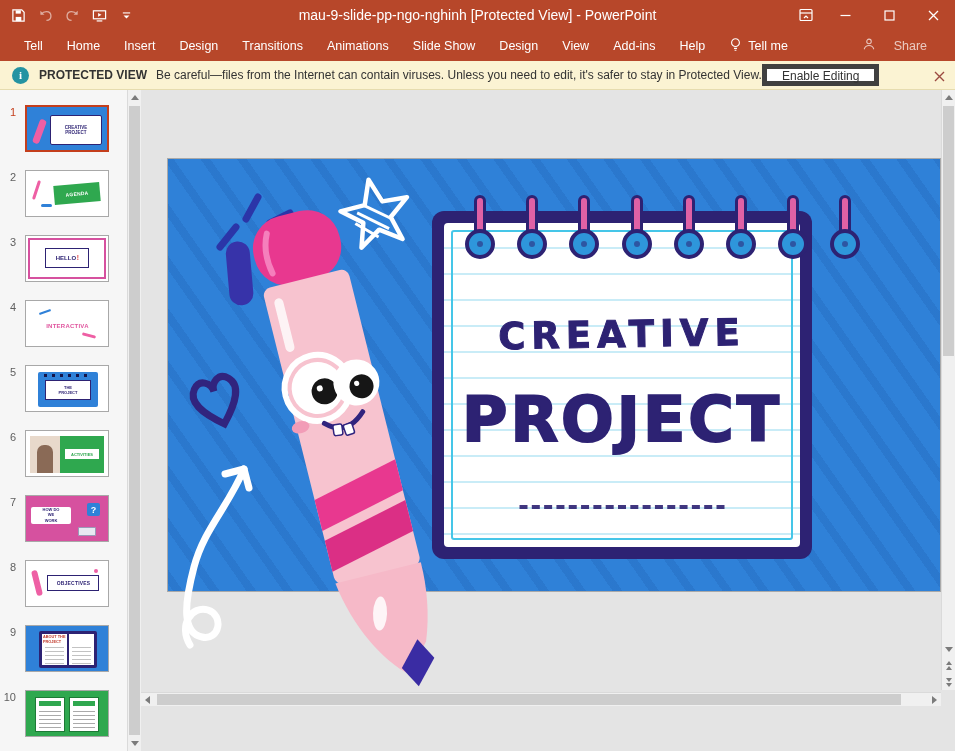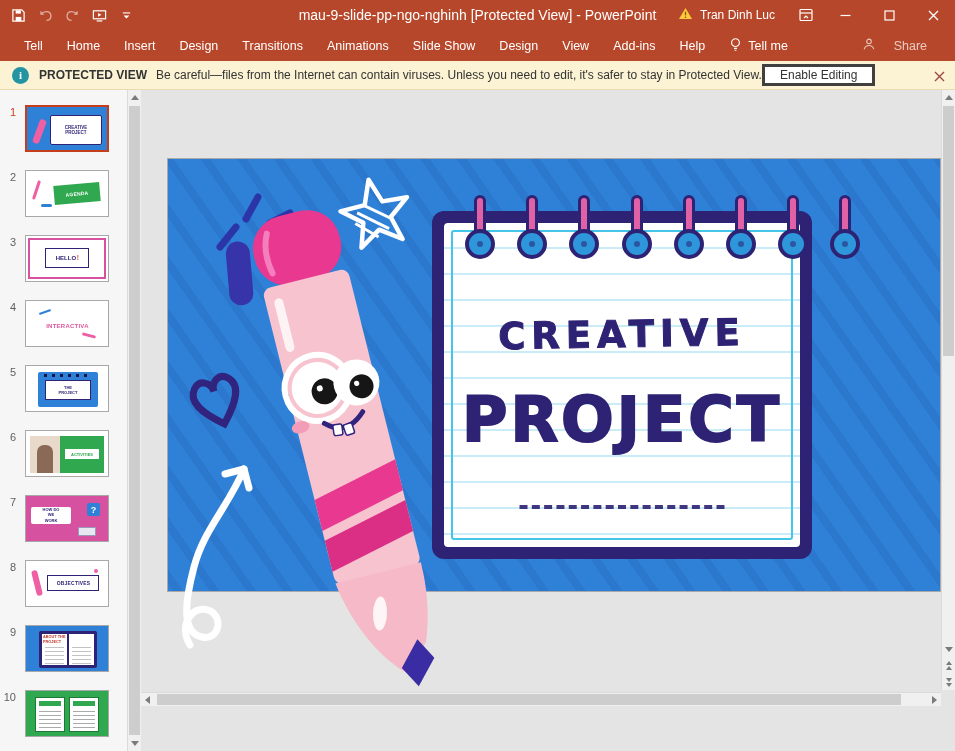--- a/index.html
+++ b/index.html
@@ -22,21 +22,21 @@
   .tabs { height:31px; background:#B7472A; display:flex; align-items:center; color:#fff; padding-left:12px; }
   .tab { font-size:12.5px; padding:0 12px; height:100%; display:flex; align-items:center; white-space:nowrap; }
   .tellme { gap:6px; }
   .share { margin-left:auto; margin-right:28px; display:flex; align-items:center; gap:18px; opacity:.7; font-size:12.5px; }
 
   
   .banner { position:relative; height:29px; background:#FBF3D3; border-bottom:1px solid #E6DCAF; display:flex; align-items:center; font-size:12px; color:#333; padding-left:12px; }
   .info-ic { width:17px; height:17px; border-radius:50%; background:#2493A2; color:#fff; font-weight:bold; font-size:11px; display:flex; align-items:center; justify-content:center; margin-right:10px; font-family:"Liberation Serif", serif; flex-shrink:0; }
   .pv-label { font-weight:bold; margin-right:9px; white-space:nowrap; }
   .pv-msg { white-space:nowrap; }
-  .pv-btn { position:absolute; left:762px; top:3px; height:22px; padding:0 15px; background:#fff; border:3px solid #404040; font-size:12px; color:#333; font-family:"Liberation Sans",sans-serif; }
+  .pv-btn { position:absolute; left:762px; top:3px; height:22px; padding:0 15px; background:#fff; border:5px solid #404040; font-size:12px; color:#333; font-family:"Liberation Sans",sans-serif; }
   .pv-close { position:absolute; right:8px; top:7px; width:16px; height:16px; display:flex; align-items:center; justify-content:center; }
 
   
   .workspace { position:absolute; top:90px; left:0; right:0; bottom:0; }
 
   .thumbs { position:absolute; left:0; top:0; width:127px; height:100%; background:#F6F6F6; padding-top:15px; display:flex; flex-direction:column; gap:18px; overflow:hidden; }
   .thumb-item { display:flex; height:47px; flex-shrink:0; }
   .tnum { width:16px; margin-right:9px; font-size:11px; color:#5f5f5f; text-align:right; padding-top:1px; }
   .tnum.sel { color:#C43E1C; }
   .tprev { position:relative; width:84px; height:47px; background:#fff; border:1px solid #A8A8A8; overflow:hidden; flex-shrink:0; }
@@ -177,30 +177,20 @@
       </span>
       <span class="qicon">
         <svg width="11" height="11" viewBox="0 0 12 12">
             <path d="M2 3.2h8" stroke="#fff" stroke-width="1.2"></path>
             <path d="M2.8 6l3.2 3.4L9.2 6z" fill="#fff"></path>
           </svg>
       </span>
     </div>
     <div class="title-text">mau-9-slide-pp-ngo-nghinh [Protected View]  -  PowerPoint</div>
     <div class="tb-right">
-      <div class="user-chip">
-        <span>
-          <svg width="15" height="13" viewBox="0 0 16 14">
-              <path d="M8 1 L15 13 H1 Z" fill="#FFC83D"></path>
-              <rect x="7.3" y="5" width="1.4" height="4" fill="#7A5B00"></rect>
-              <rect x="7.3" y="10.3" width="1.4" height="1.5" fill="#7A5B00"></rect>
-            </svg>
-        </span>
-        <span>Tran Dinh Luc</span>
-      </div>
       <div class="ribbon-opts">
         <svg width="16" height="16" viewBox="0 0 16 16">
             <rect x="2" y="2.5" width="12" height="11" rx="1" fill="none" stroke="#fff" stroke-width="1.2"></rect>
             <path d="M2 6h12" stroke="#fff" stroke-width="1.2"></path>
             <path d="M6 11l2-2 2 2" fill="none" stroke="#fff" stroke-width="1.2"></path>
           </svg>
       </div>
       <div class="winbtn">
         <svg width="11" height="11" viewBox="0 0 11 11">
             <path d="M0.5 5.5h10" stroke="#fff" stroke-width="1.2"></path>

